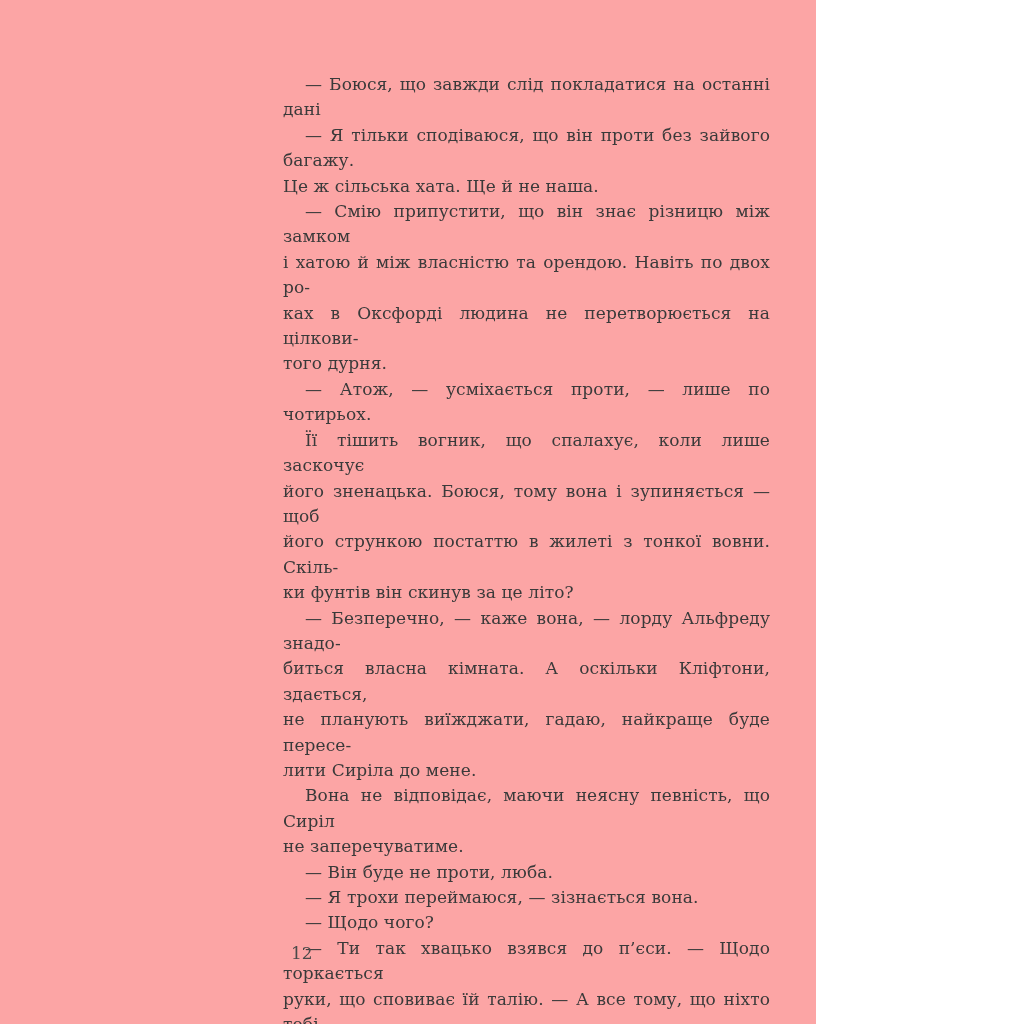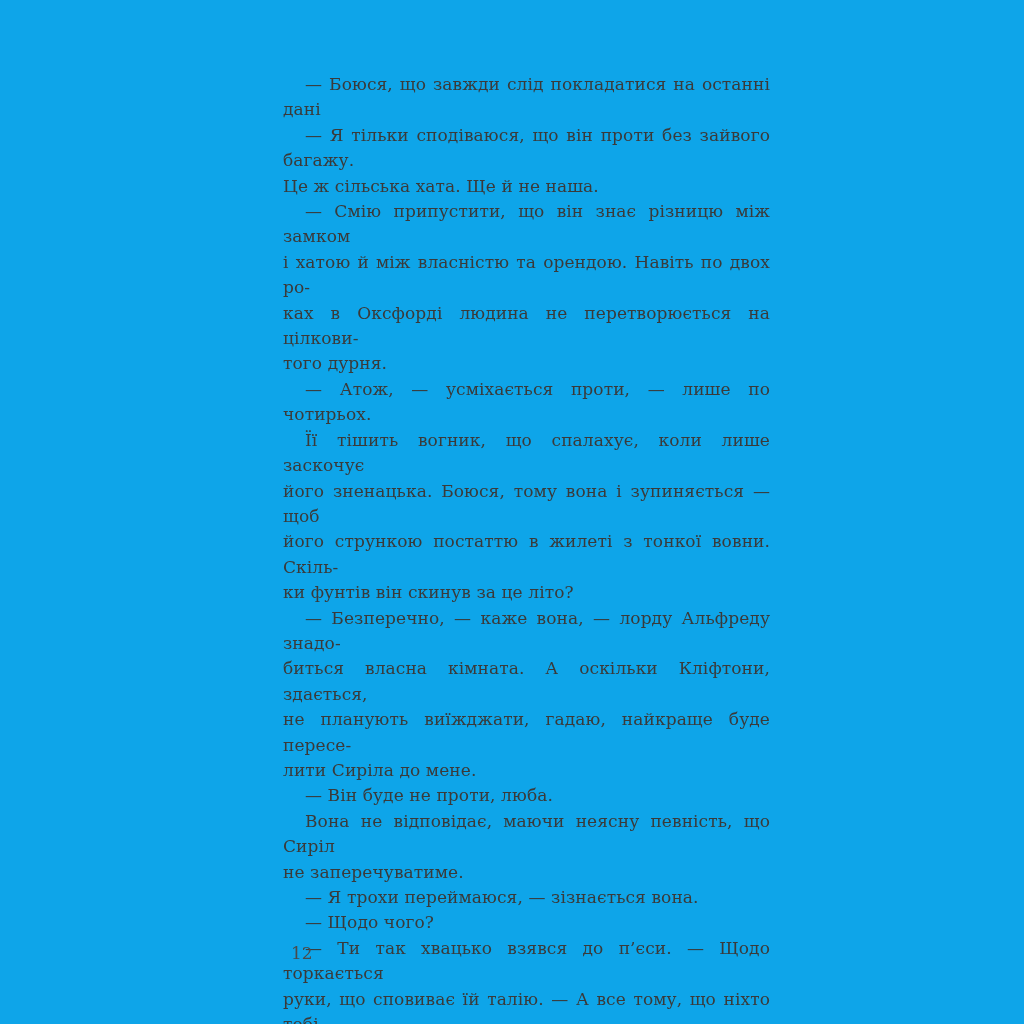--- a/index.html
+++ b/index.html
@@ -2,23 +2,23 @@
 <html><head>
 <meta charset="utf-8">
 <style>
   html, body {
     margin: 0;
     padding: 0;
     background: #ffffff;
   }
   .page {
     position: relative;
-    width: 1024px;
+    width: 816px;
     height: 1024px;
-    background: #0ea5e9;
+    background: #fca5a5;
     overflow: hidden;
     font-family: "DejaVu Serif", "Liberation Serif", serif;
     text-decoration: underline;
   }
   .text-block {
     position: absolute;
     left: 283px;
     top: 72px;
     width: 487px;
     color: #3a3a3a;
@@ -76,25 +76,25 @@
         <div class="line fill">його стрункою постаттю в жилеті з тонкої вовни. Скіль-</div>
         <div class="line">ки фунтів він скинув за це літо?</div>
       </div>
       <div class="para">
         <div class="line first fill">— Безперечно, — каже вона, — лорду Альфреду знадо-</div>
         <div class="line fill">биться власна кімната. А оскільки Кліфтони, здається,</div>
         <div class="line fill">не планують виїжджати, гадаю, найкраще буде пересе-</div>
         <div class="line">лити Сиріла до мене.</div>
       </div>
       <div class="para">
-        <div class="line first">— Він буде не проти, люба.</div>
+        <div class="line first fill">Вона не відповідає, маючи неясну певність, що Сиріл</div>
+        <div class="line">не заперечуватиме.</div>
       </div>
       <div class="para">
-        <div class="line first fill">Вона не відповідає, маючи неясну певність, що Сиріл</div>
-        <div class="line">не заперечуватиме.</div>
+        <div class="line first">— Він буде не проти, люба.</div>
       </div>
       <div class="para">
         <div class="line first">— Я трохи переймаюся, — зізнається вона.</div>
       </div>
       <div class="para">
         <div class="line first">— Щодо чого?</div>
       </div>
       <div class="para">
         <div class="line first fill">— Ти так хвацько взявся до п’єси. — Щодо торкається</div>
         <div class="line fill">руки, що сповиває їй талію. — А все тому, що ніхто тобі</div>

